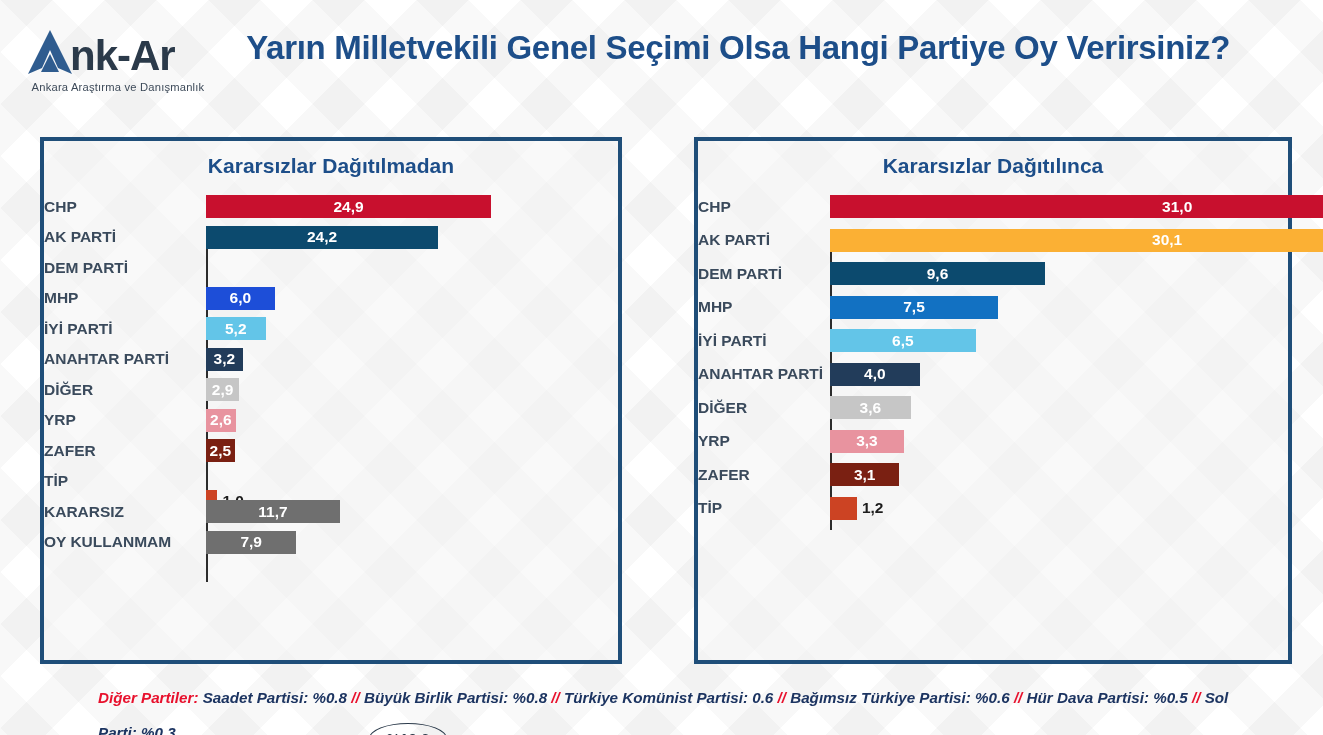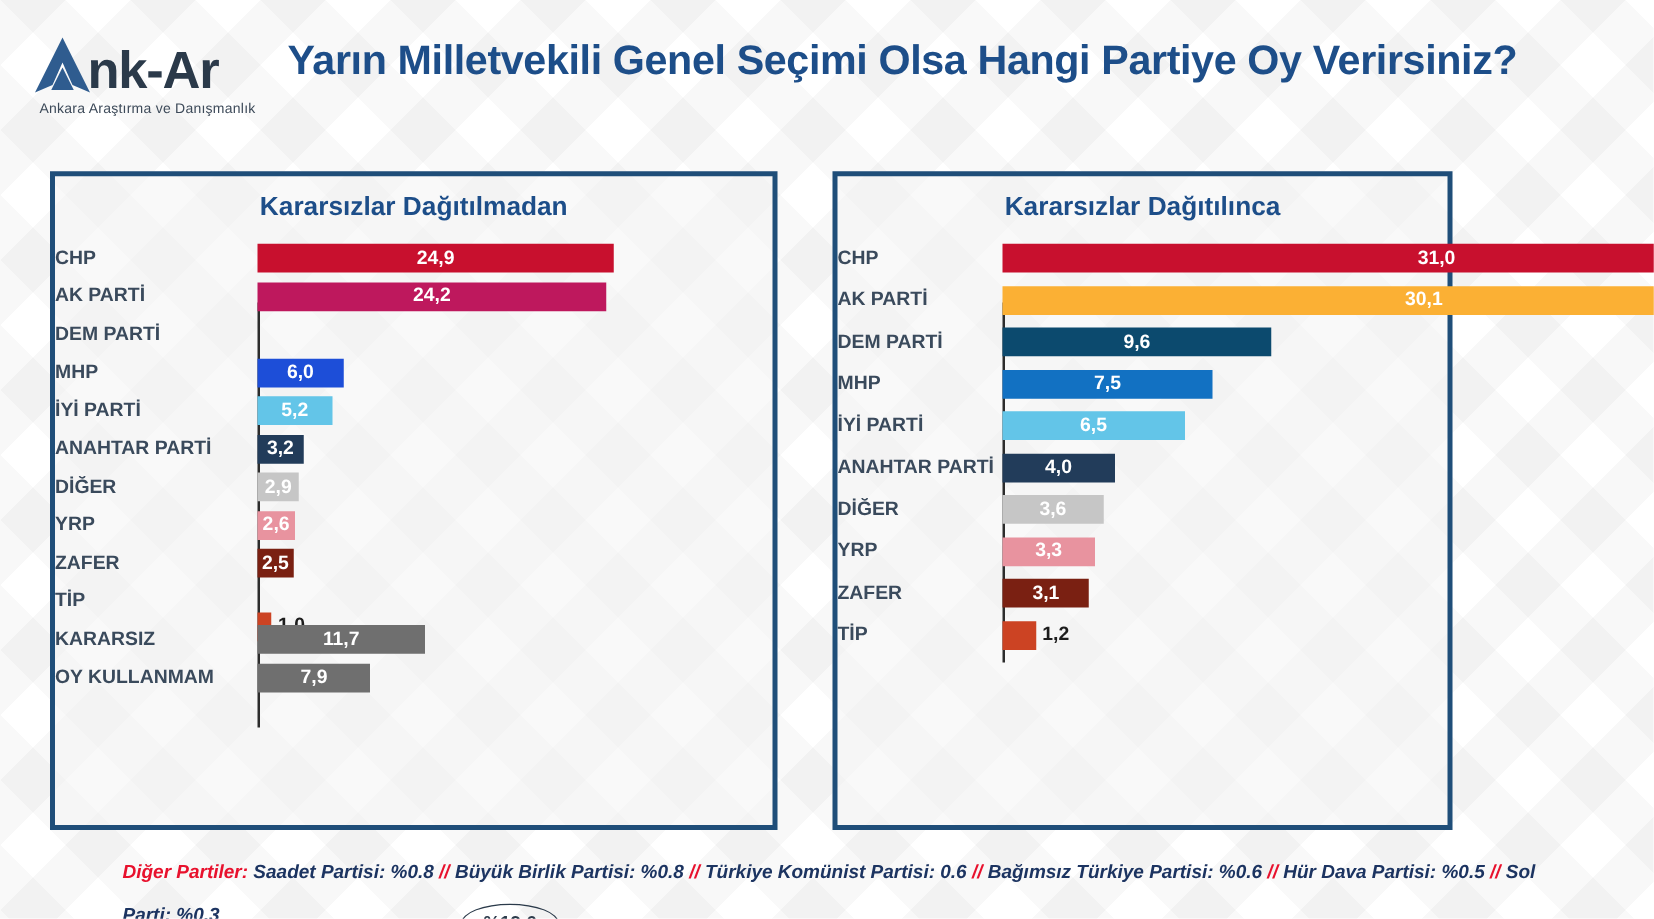--- a/index.html
+++ b/index.html
@@ -72,32 +72,33 @@
   .main-title {
     position: absolute;
     left: 230px;
     top: 28px;
     width: 1000px;
     font-size: 33px;
     line-height: 40px;
     font-weight: bold;
     color: #1d4e89;
     letter-spacing: -0.3px;
+    text-align: right;
   }
 
   
   .panel {
     position: absolute;
     top: 137px;
     height: 527px;
     border: 4px solid #1f4e79;
     background: rgba(244,244,244,0.55);
   }
   .panel.left  { left: 40px;  width: 582px; }
-  .panel.right { left: 666px; width: 496px; }
+  .panel.right { left: 694px; width: 598px; }
 
   .panel-title {
     text-align: center;
     margin-top: 13px;
     font-size: 21px;
     font-weight: bold;
     color: #1d4e89;
   }
 
   
@@ -240,21 +241,21 @@
             <div class="row-label">CHP</div>
             <div class="bar-wrap">
               <div class="bar" style="width: 285.105px; background: rgb(200, 16, 46);">
                 <span class="bar-value">24,9</span>
               </div>
             </div>
           </div>
           <div class="row">
             <div class="row-label">AK PARTİ</div>
             <div class="bar-wrap">
-              <div class="bar" style="width: 279px; background: #be185d;">
+              <div class="bar" style="width: 232px; background: #0c4a6e;">
                 <span class="bar-value">24,2</span>
               </div>
             </div>
           </div>
           <div class="row">
             <div class="row-label">DEM PARTİ</div>
           </div>
           <div class="row">
             <div class="row-label">MHP</div>
             <div class="bar-wrap">

